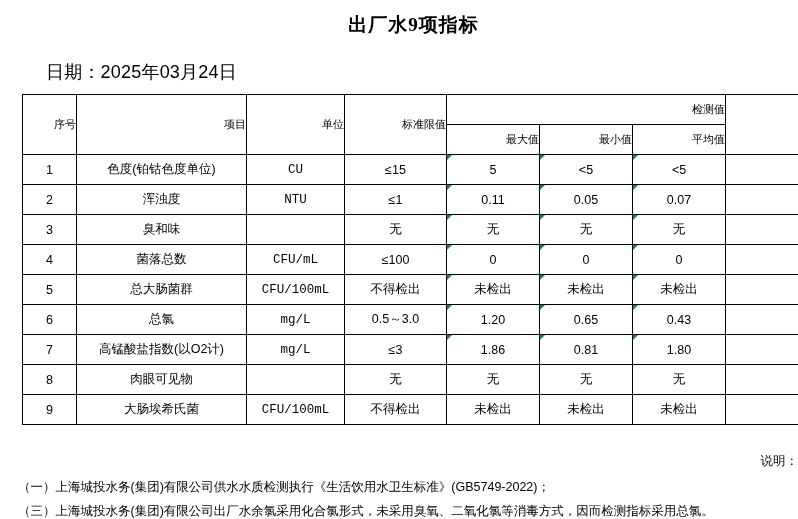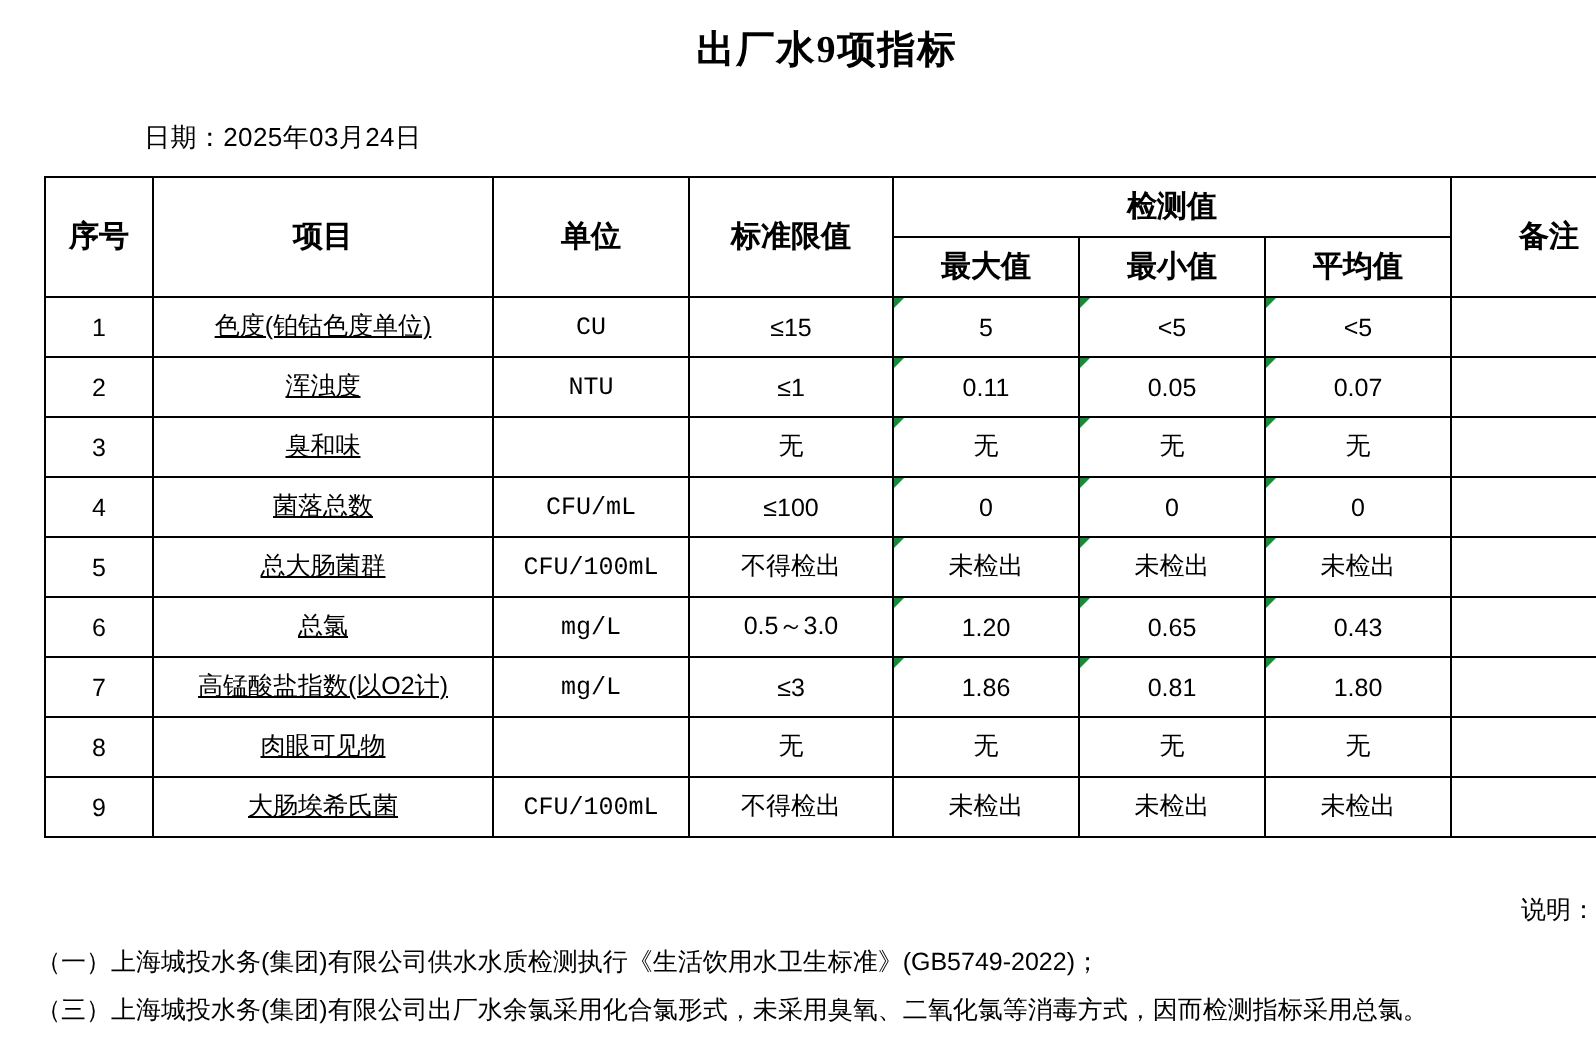--- a/index.html
+++ b/index.html
@@ -25,56 +25,56 @@
     font-size: 19px;
     font-weight: bold;
     letter-spacing: 1px;
     margin-top: 12px;
     margin-bottom: 0;
     font-family: "Liberation Serif", serif;
     padding-left: 29px;
   }
   .date-line {
     margin-top: 22px;
-    margin-left: 72px;
-    font-size: 13px;
+    margin-left: 46px;
+    font-size: 18px;
     letter-spacing: 0.2px;
   }
   table.report {
     border-collapse: collapse;
     margin-left: 22px;
     margin-top: 10px;
     width: 754px;
     table-layout: fixed;
   }
   table.report th,
   table.report td {
     border: 1px solid #000000;
     font-size: 12.5px;
     font-weight: normal;
     padding: 0;
     height: 29px;
     text-align: center;
     vertical-align: middle;
   }
   table.report th {
-    font-weight: bold;
-    font-size: 15px;
+    font-weight: normal;
+    font-size: 11px;
+    text-align: right;
   }
   .col-no      { width: 54px; }
   .col-item    { width: 170px; }
   .col-unit    { width: 98px; }
   .col-limit   { width: 102px; }
   .col-val     { width: 93px; }
   .col-remark  { width: 98px; }
 
   td.left {
     text-align: left;
     padding-left: 10px;
-    text-decoration: underline;
   }
   td.unitcell {
     text-align: left;
     padding-left: 8px;
     font-family: "Liberation Mono", monospace;
     font-size: 12px;
     margin-top: 32px;
   }
   td.limitcell {
     text-align: left;

